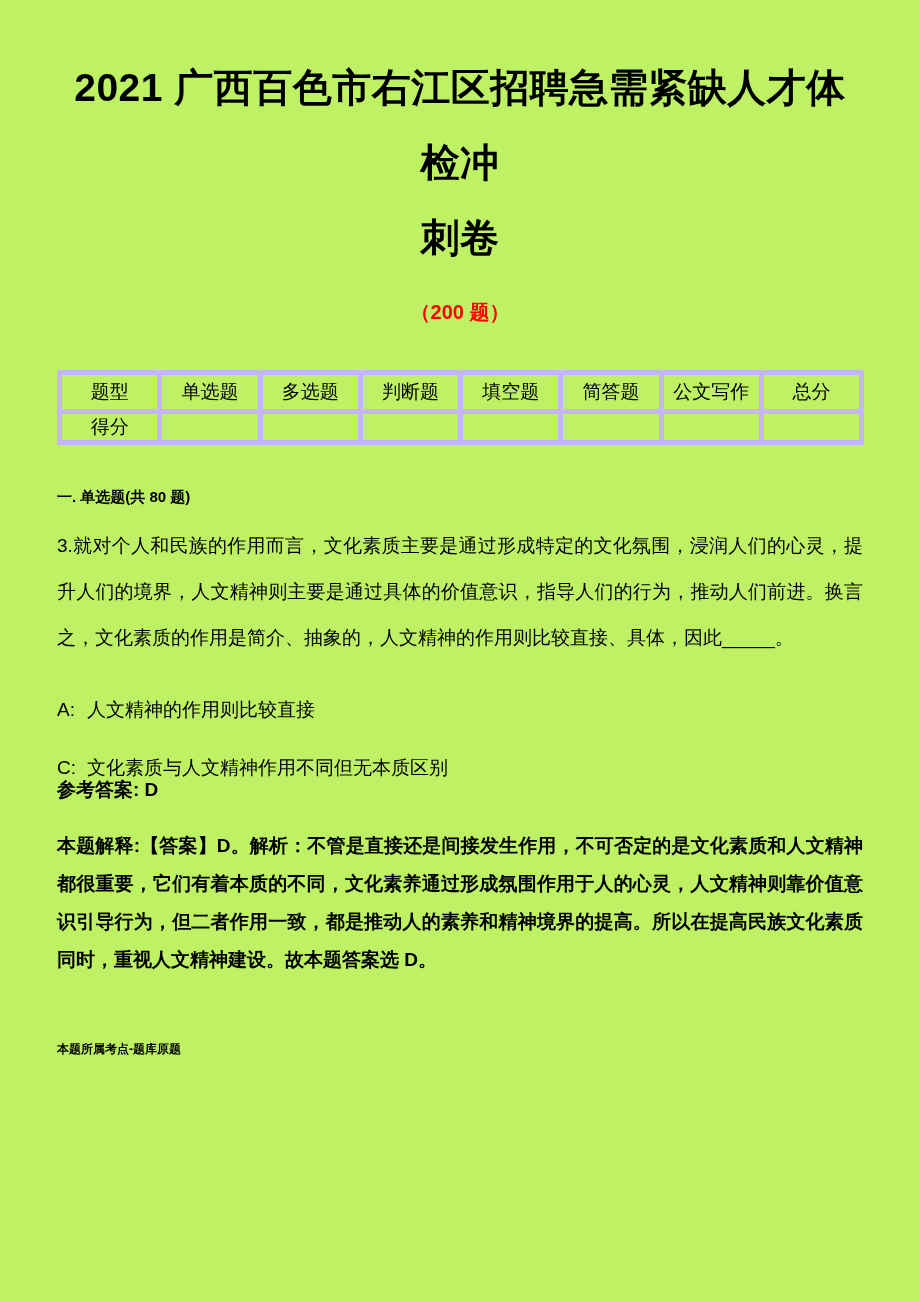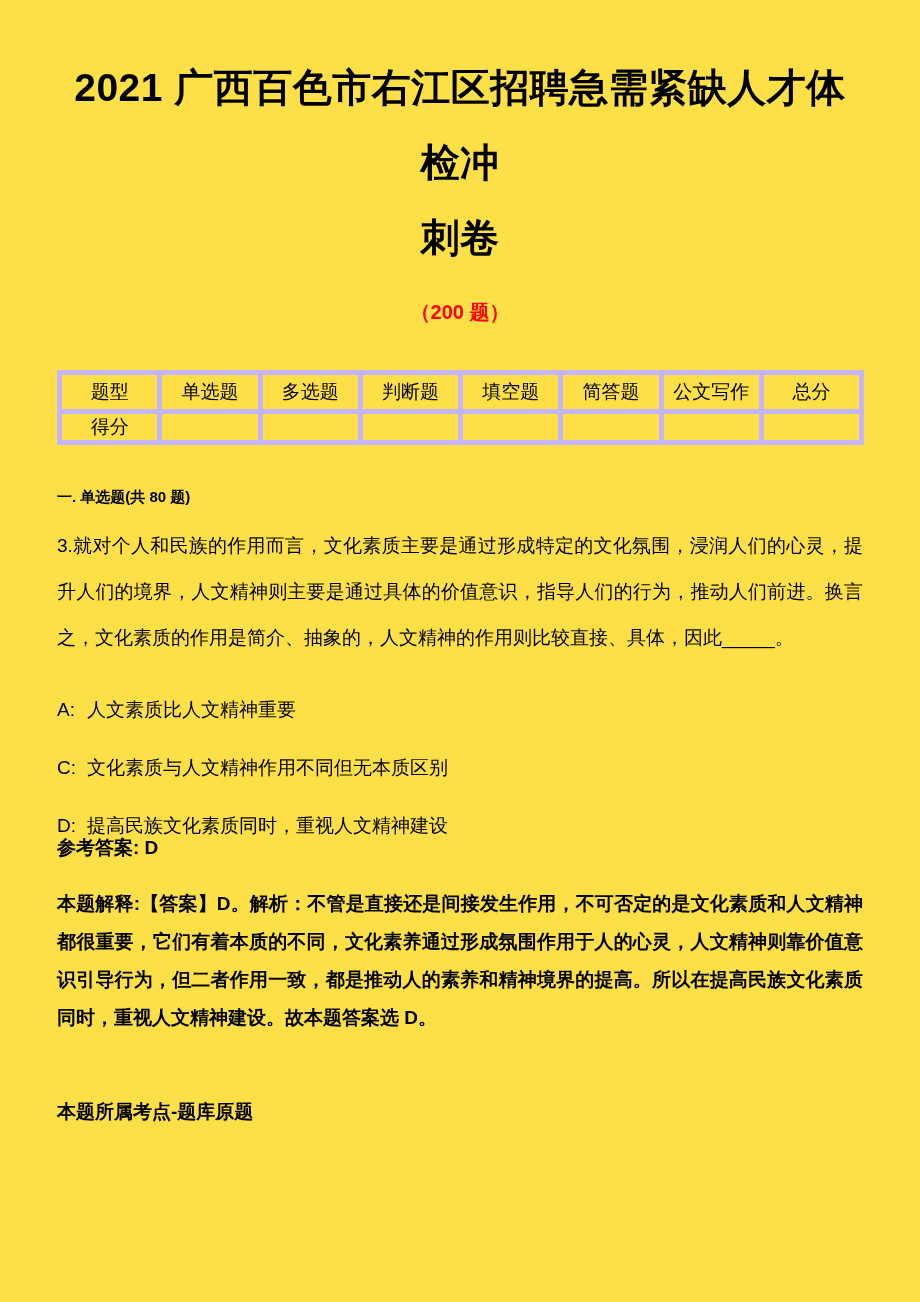--- a/index.html
+++ b/index.html
@@ -5,21 +5,21 @@
   * { margin: 0; padding: 0; box-sizing: border-box; }
   html, body {
     width: 920px;
     background: #ffffff;
     font-family: "Liberation Sans", "DejaVu Sans", sans-serif;
     color: #000000;
   }
   .page {
     width: 920px;
     height: 1302px;
-    background: #fde047;
+    background: #bef264;
     padding: 50px 57px 0 57px;
     overflow: hidden;
   }
   .title {
     font-size: 39px;
     font-weight: bold;
     line-height: 75px;
     text-align: center;
     letter-spacing: 0.5px;
   }
@@ -71,21 +71,21 @@
   }
   .explanation {
     margin-top: 24px;
     font-size: 19px;
     font-weight: bold;
     line-height: 38px;
     text-align: justify;
   }
   .knowledge-point {
     margin-top: 62px;
-    font-size: 19px;
+    font-size: 12px;
     font-weight: bold;
   }
 </style>
 </head>
 <body>
 
 <div class="page">
 
   <h1 class="title">
     <span class="title-line">2021 广西百色市右江区招聘急需紧缺人才体检冲</span>
@@ -118,27 +118,24 @@
     </tr>
   </tbody>
     </table>
 
   <h2 class="section-heading">一. 单选题(共 80 题)</h2>
 
   <p class="question-text">3.就对个人和民族的作用而言，文化素质主要是通过形成特定的文化氛围，浸润人们的心灵，提升人们的境界，人文精神则主要是通过具体的价值意识，指导人们的行为，推动人们前进。换言之，文化素质的作用是简介、抽象的，人文精神的作用则比较直接、具体，因此_____。</p>
 
   <div class="options">
     <div class="option">
-      <span class="option-label">A:</span><span class="option-text">人文素质比人文精神重要</span>
+      <span class="option-label">A:</span><span class="option-text">人文精神的作用则比较直接</span>
     </div>
     <div class="option">
       <span class="option-label">C:</span><span class="option-text">文化素质与人文精神作用不同但无本质区别</span>
-    </div>
-    <div class="option">
-      <span class="option-label">D:</span><span class="option-text">提高民族文化素质同时，重视人文精神建设</span>
     </div>
   </div>
 
   <p class="answer-line">参考答案: D</p>
 
   <p class="explanation">本题解释:【答案】D。解析：不管是直接还是间接发生作用，不可否定的是文化素质和人文精神都很重要，它们有着本质的不同，文化素养通过形成氛围作用于人的心灵，人文精神则靠价值意识引导行为，但二者作用一致，都是推动人的素养和精神境界的提高。所以在提高民族文化素质同时，重视人文精神建设。故本题答案选 D。</p>
 
   <p class="knowledge-point">本题所属考点-题库原题</p>
 
 </div>

